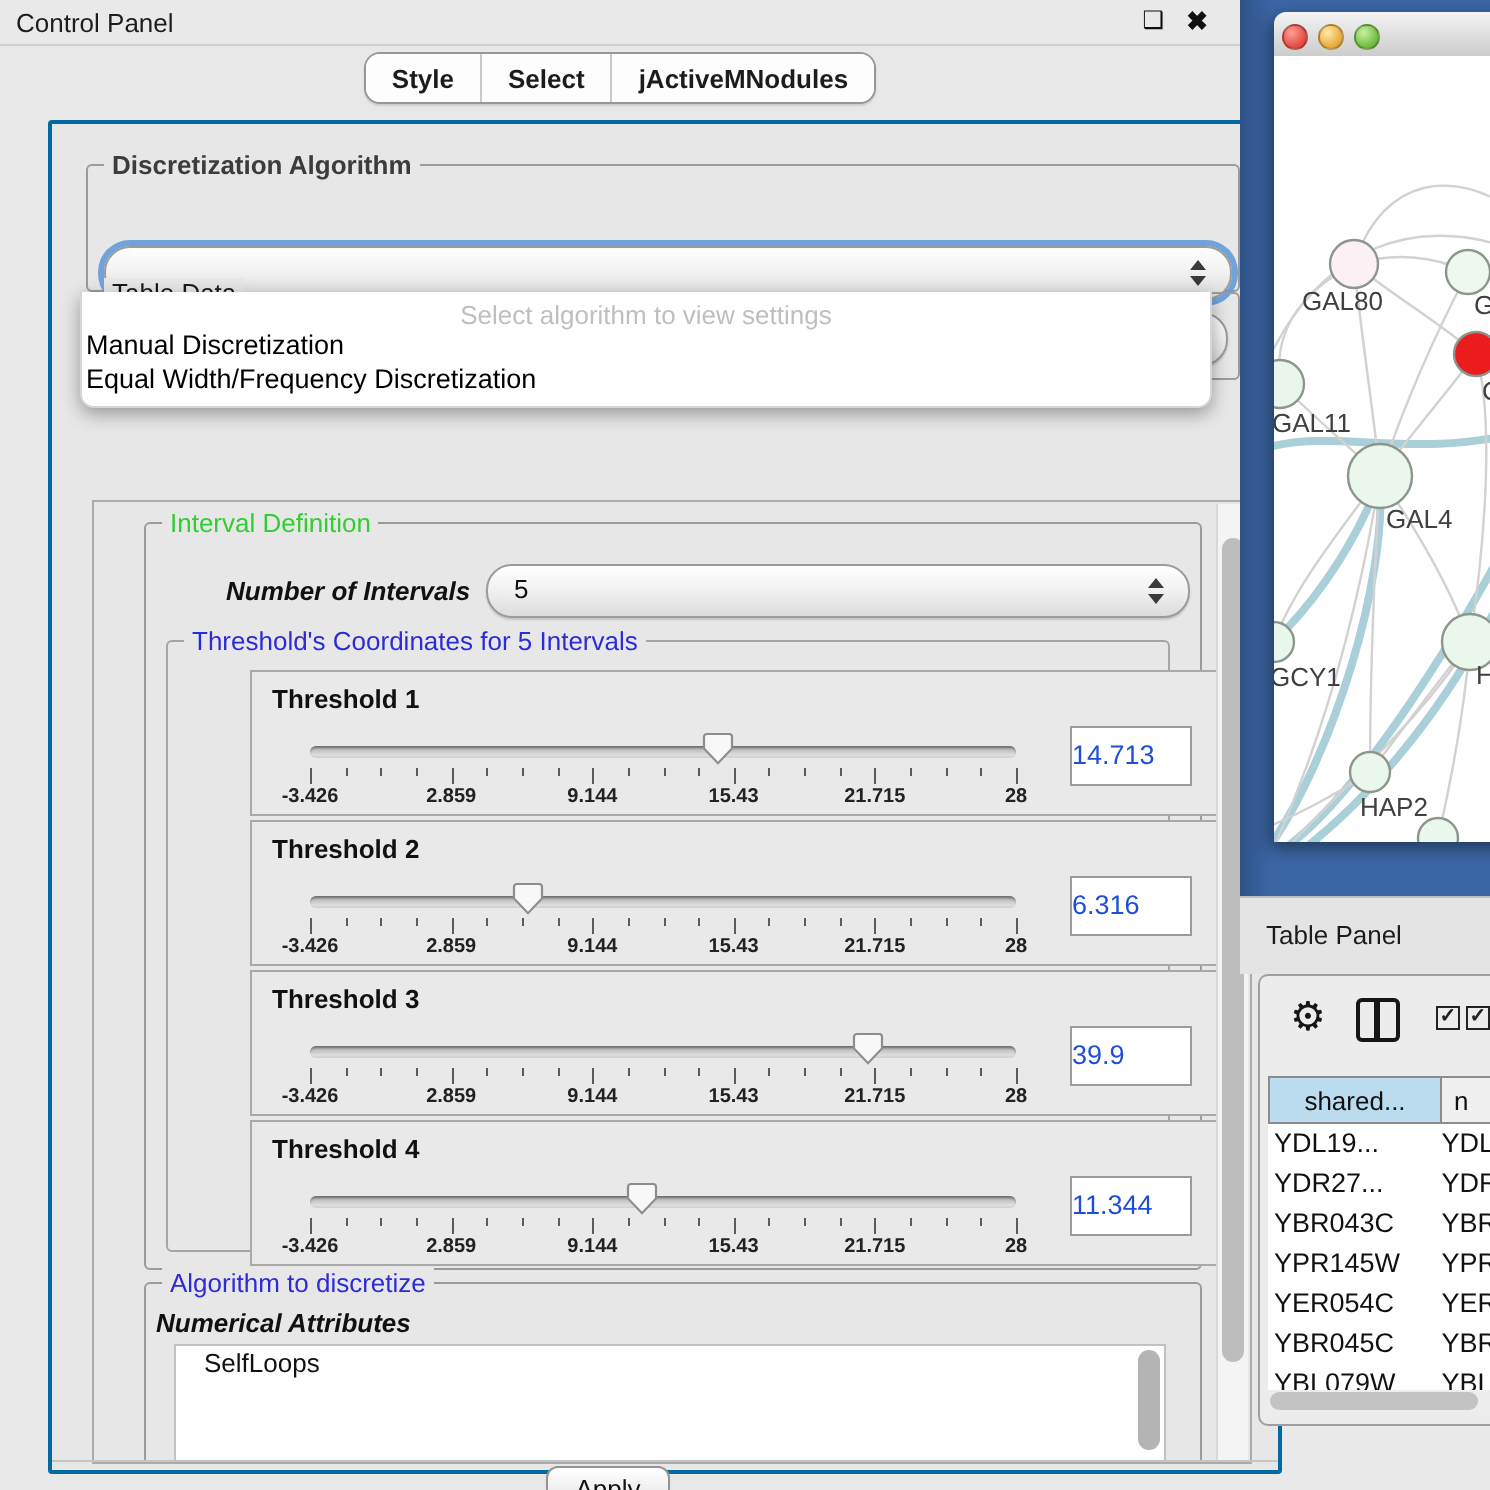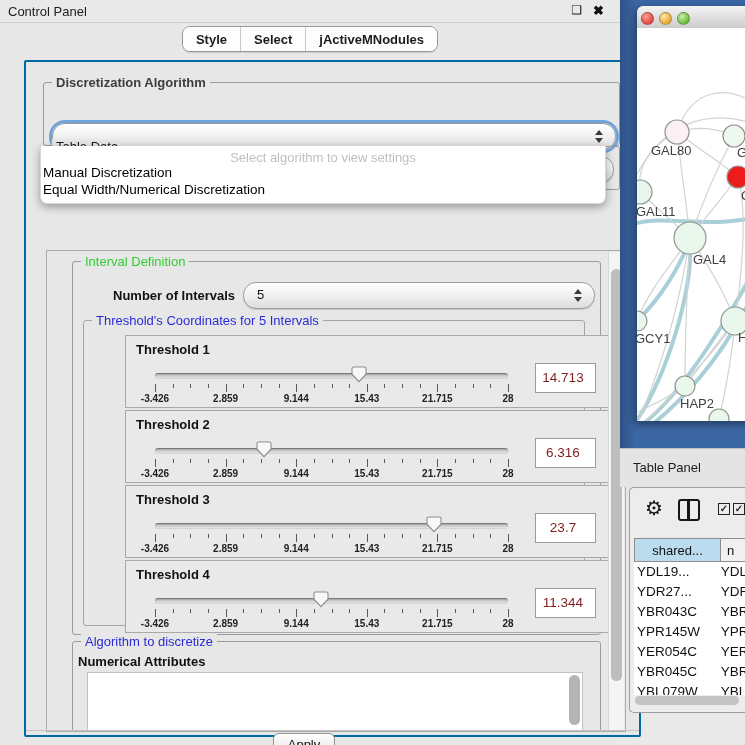--- a/index.html
+++ b/index.html
@@ -70,24 +70,24 @@
          background:linear-gradient(180deg,#8f8f8f 0%,#c2c2c2 35%,#dedede 75%,#cfcfcf 100%);
          box-shadow:inset 0 1px 1px rgba(0,0,0,.25);}
   .handle{position:absolute;top:30px;width:16px;height:17px;cursor:pointer;}
   .tick-strip{position:absolute;left:29px;top:47px;width:353px;height:10px;}
   .tick{position:absolute;top:1px;width:1px;background:#5a5a5a;}
   .tick.minor{height:4px;}
   .tick.major{height:8px;}
   .tick-labels{position:absolute;left:29px;top:57px;width:353px;height:11px;}
   .tick-label{position:absolute;transform:translateX(-50%);font-size:10px;font-weight:bold;color:#222;white-space:nowrap;}
   .value-box{position:absolute;left:409px;top:27px;width:54px;height:28px;border:1px solid #9b9b9b;
-             background:#ffffff;font-size:13.5px;color:#7f1d1d;text-align:center;line-height:28px;padding-right:5px;}
-
-  
-  .attr-header{position:absolute;font-size:13px;font-weight:bold;color:#111;}
+             background:#ffffff;font-size:13.5px;color:#1d4ed8;text-align:left;line-height:28px;padding-right:5px;}
+
+  
+  .attr-header{position:absolute;font-size:13px;font-weight:bold;color:#111;font-style:italic;}
   .attr-list{position:absolute;background:#ffffff;border:1px solid #c2c2c2;overflow:hidden;}
   .attr-item{font-size:13px;color:#111;padding:1px 0 1px 14px;line-height:15.5px;white-space:nowrap;}
 
   .apply-btn{position:absolute;left:247px;top:671px;width:62px;height:22px;border:1px solid #949494;
              border-radius:6px;background:linear-gradient(180deg,#ffffff,#e2e2e2);
              font-size:13px;color:#111;font-family:"Liberation Sans",sans-serif;cursor:pointer;}
   .hline{position:absolute;left:0;top:668px;width:613px;height:1px;background:#c4c4c4;}
 
   
   #right-region{position:absolute;left:620px;top:0;width:125px;height:745px;}
@@ -162,21 +162,21 @@
         <span class="group-title gt-dark">Discretization Algorithm</span>
         <div class="combo focus-ring" style="left:8px;top:40px;width:562px;">
           <span class="spinner"></span>
         </div>
       </div>
 
       <div class="popup">
         <div class="popup-ph">Select algorithm to view settings</div>
         <div id="popup-options">
             <div class="popup-opt" style="top: 19px; font-weight: normal;">Manual Discretization</div>
-            <div class="popup-opt" style="top: 36px;">Equal Width/Numerical Discretization</div>
+            <div class="popup-opt" style="top: 36px;">Equal Width/Frequency Discretization</div>
           </div>
       </div>
 
       <div class="group" style="left:17px;top:84px;width:575px;height:42px;">
         <span class="group-title gt-black">Table Data</span>
         <div class="combo" style="left:8px;top:9px;width:560px;">
           <span class="combo-text">galFiltered.sif default node</span>
           <span class="spinner"></span>
         </div>
       </div>
@@ -303,21 +303,21 @@
                     <span class="tick-label" style="left: 0%;">-3.426</span>
                     <span class="tick-label" style="left: 20%;">2.859</span>
                     <span class="tick-label" style="left: 40%;">9.144</span>
                     <span class="tick-label" style="left: 60%;">15.43</span>
                     <span class="tick-label" style="left: 80%;">21.715</span>
                     <span class="tick-label" style="left: 100%;">28</span>
                   </div>
                   <svg class="handle" viewBox="0 0 16 17" width="16" height="17" style="left: 299.87px;">
                     <path d="M2.5 1 H13.5 A1.5 1.5 0 0 1 15 2.5 V8.2 L8 15.6 L1 8.2 V2.5 A1.5 1.5 0 0 1 2.5 1 Z" fill="#f8f8f8" stroke="#8d8d8d" stroke-width="1.1"></path>
                   </svg>
-                  <div class="value-box">23.7</div>
+                  <div class="value-box">39.9</div>
                 </div>
                 <div class="thr-panel" style="top: 239px;">
                   <div class="thr-label">Threshold 4</div>
                   <div class="track"></div>
                   <div class="tick-strip">
                     <span class="tick major" style="left: 0%;"></span>
                     <span class="tick minor" style="left: 5%;"></span>
                     <span class="tick minor" style="left: 10%;"></span>
                     <span class="tick minor" style="left: 15%;"></span>
                     <span class="tick major" style="left: 20%;"></span>
@@ -353,20 +353,21 @@
                 </div>
               </div>
           </div>
         </div>
 
         <div class="group" style="left:25px;top:390px;width:527px;height:130px;">
           <span class="group-title gt-blue">Algorithm to discretize</span>
           <span class="attr-header" style="left:5px;top:12px;">Numerical Attributes</span>
           <div class="attr-list" style="left:14px;top:30px;width:494px;height:95px;">
             <div id="attr-items">
+                <div class="attr-item">SelfLoops</div>
               </div>
             <div class="list-scroll-thumb"></div>
           </div>
         </div>
 
         <div class="vscroll">
           <div class="thumb" style="top:17px;height:412px;"></div>
         </div>
       </div>
 

